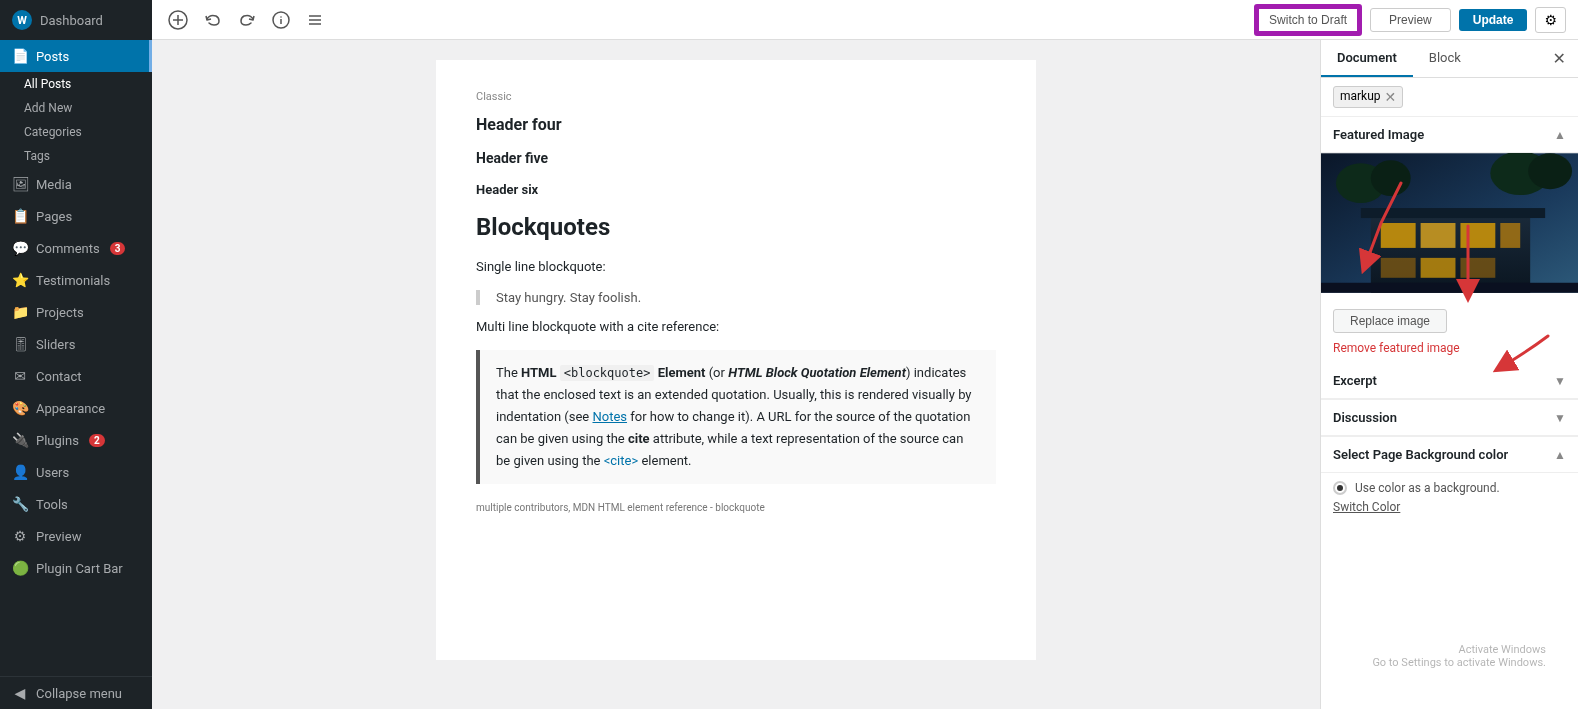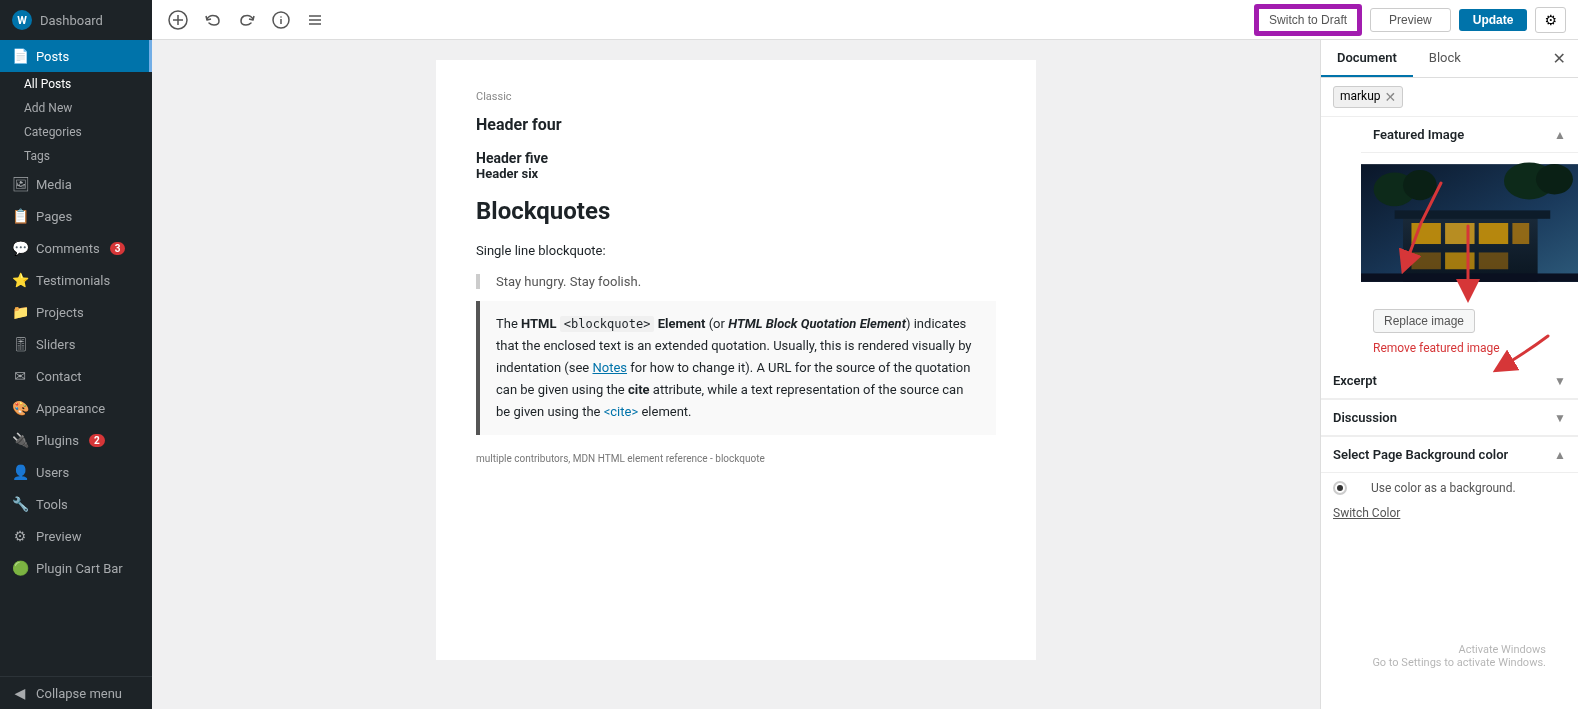--- a/index.html
+++ b/index.html
@@ -167,20 +167,21 @@
     }
     .editor-block h4 {
       font-size: 16px;
       font-weight: bold;
       margin-bottom: 16px;
       color: #1d2327;
     }
     .editor-block h5 {
       font-size: 14px;
       font-weight: bold;
+      margin-bottom: 16px;
       color: #1d2327;
     }
     .editor-block h6 {
       font-size: 13px;
       font-weight: bold;
       margin-bottom: 16px;
       color: #1d2327;
     }
     .editor-block h2 {
       font-size: 24px;
@@ -297,30 +298,30 @@
       cursor: pointer;
     }
     .section-header-title {
       font-weight: 600;
       font-size: 13px;
       color: #1d2327;
     }
     .section-chevron { color: #888; font-size: 12px; }
 
     
-    .featured-image-section { padding: 0; margin-left: 40px; }
+    .featured-image-section { padding: 0; }
     .featured-image-placeholder {
       width: 100%;
       height: 140px;
       position: relative;
       overflow: hidden;
     }
     .replace-image-btn {
       margin: 8px 12px;
-      padding: 4px 10px;
+      padding: 4px 16px;
       background: #f6f7f7;
       border: 1px solid #ccc;
       border-radius: 3px;
       cursor: pointer;
       font-size: 12px;
       color: #555;
       display: inline-block;
     }
     .remove-featured-link {
       display: block;
@@ -334,22 +335,21 @@
     
     .collapsed-section {
       border-bottom: 1px solid #eee;
     }
 
     
     .color-section { padding: 8px 12px; }
     .color-option {
       display: flex;
       align-items: flex-start;
-      gap: 24px;
-      margin-bottom: 6px;
+      gap: 8px;
     }
     .color-radio {
       width: 14px; height: 14px;
       border: 2px solid #ccc;
       border-radius: 50%;
       background: #fff;
       display: flex; align-items: center; justify-content: center;
     }
     .color-radio-inner {
       width: 6px; height: 6px;
@@ -525,20 +525,21 @@
       <div class="editor-block">
         <div class="classic-label">Classic</div>
         <h4>Header four</h4>
         <h5>Header five</h5>
         <h6>Header six</h6>
         <h2>Blockquotes</h2>
         <p>Single line blockquote:</p>
         <div class="blockquote-single">
           <span>Stay hungry. Stay foolish.</span>
         </div>
+        <p>Multi line blockquote with a cite reference:</p>
         <div class="blockquote-multi">
           <p>
             The <strong>HTML</strong> <code class="inline-code">&lt;blockquote&gt;</code> <strong>Element</strong> (or <em><strong>HTML Block Quotation Element</strong></em>) indicates that the enclosed text is an extended quotation. Usually, this is rendered visually by indentation (see <a href="#" class="link-text">Notes</a> for how to change it). A URL for the source of the quotation can be given using the <strong>cite</strong> attribute, while a text representation of the source can be given using the <span class="text-link">&lt;cite&gt;</span> element.
           </p>
         </div>
         <p style="font-size:10px; color:#777; margin-top: 16px;">multiple contributors, MDN HTML element reference - blockquote</p>
       </div>
     </div>
 
     <div class="right-panel">

